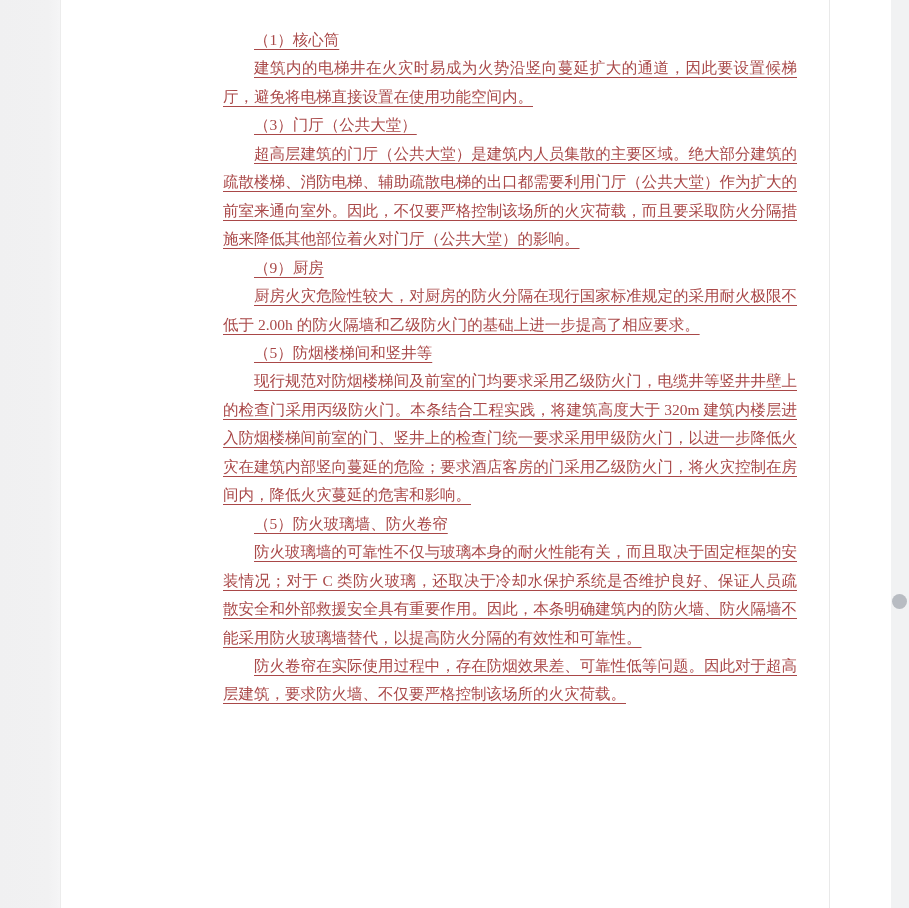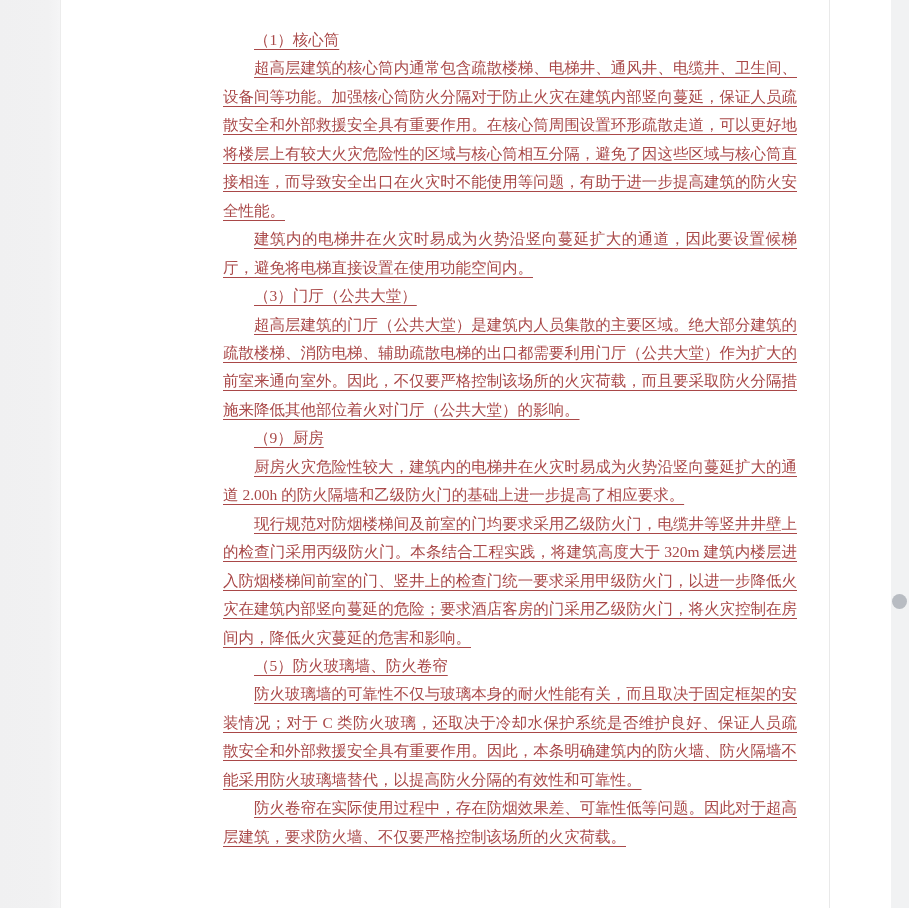--- a/index.html
+++ b/index.html
@@ -71,26 +71,26 @@
 </style>
 </head>
 <body>
 
 <div class="viewer">
   <div class="left-gutter"></div>
 
   <div class="doc-page">
     <div class="doc-text">
         <p class="heading">（1）核心筒</p>
-        <p class="body">超高层建筑的核心筒内通常包含疏散楼梯、电梯井、通风井、电缆井、卫生间、设备间等功能。加强核心筒防火分隔对于防止火灾在建筑内部竖向蔓延，保证人员疏散安全和外部救援安全具有重要作用。在核心筒周围设置环形疏散走道，可以更好地将楼层上有较大火灾危险性的区域与核心筒相互分隔，避免了因这些区域与核心筒直接相连，而导致安全出口在火灾时不能使用等问题，有助于进一步提高建筑的防火安全性能。</p>
         <p class="body">建筑内的电梯井在火灾时易成为火势沿竖向蔓延扩大的通道，因此要设置候梯厅，避免将电梯直接设置在使用功能空间内。</p>
         <p class="heading">（3）门厅（公共大堂）</p>
         <p class="body">超高层建筑的门厅（公共大堂）是建筑内人员集散的主要区域。绝大部分建筑的疏散楼梯、消防电梯、辅助疏散电梯的出口都需要利用门厅（公共大堂）作为扩大的前室来通向室外。因此，不仅要严格控制该场所的火灾荷载，而且要采取防火分隔措施来降低其他部位着火对门厅（公共大堂）的影响。</p>
         <p class="heading">（9）厨房</p>
-        <p class="body">厨房火灾危险性较大，建筑内的电梯井在火灾时易成为火势沿竖向蔓延扩大的通道 2.00h 的防火隔墙和乙级防火门的基础上进一步提高了相应要求。</p>
+        <p class="body">厨房火灾危险性较大，对厨房的防火分隔在现行国家标准规定的采用耐火极限不低于 2.00h 的防火隔墙和乙级防火门的基础上进一步提高了相应要求。</p>
+        <p class="heading">（5）防烟楼梯间和竖井等</p>
         <p class="body">现行规范对防烟楼梯间及前室的门均要求采用乙级防火门，电缆井等竖井井壁上的检查门采用丙级防火门。本条结合工程实践，将建筑高度大于 320m 建筑内楼层进入防烟楼梯间前室的门、竖井上的检查门统一要求采用甲级防火门，以进一步降低火灾在建筑内部竖向蔓延的危险；要求酒店客房的门采用乙级防火门，将火灾控制在房间内，降低火灾蔓延的危害和影响。</p>
         <p class="heading">（5）防火玻璃墙、防火卷帘</p>
         <p class="body">防火玻璃墙的可靠性不仅与玻璃本身的耐火性能有关，而且取决于固定框架的安装情况；对于 C 类防火玻璃，还取决于冷却水保护系统是否维护良好、保证人员疏散安全和外部救援安全具有重要作用。因此，本条明确建筑内的防火墙、防火隔墙不能采用防火玻璃墙替代，以提高防火分隔的有效性和可靠性。</p>
         <p class="body">防火卷帘在实际使用过程中，存在防烟效果差、可靠性低等问题。因此对于超高层建筑，要求防火墙、不仅要严格控制该场所的火灾荷载。</p>
       </div>
   </div>
 
   <div class="scroll-track">
     <div class="scroll-thumb"></div>
   </div>

